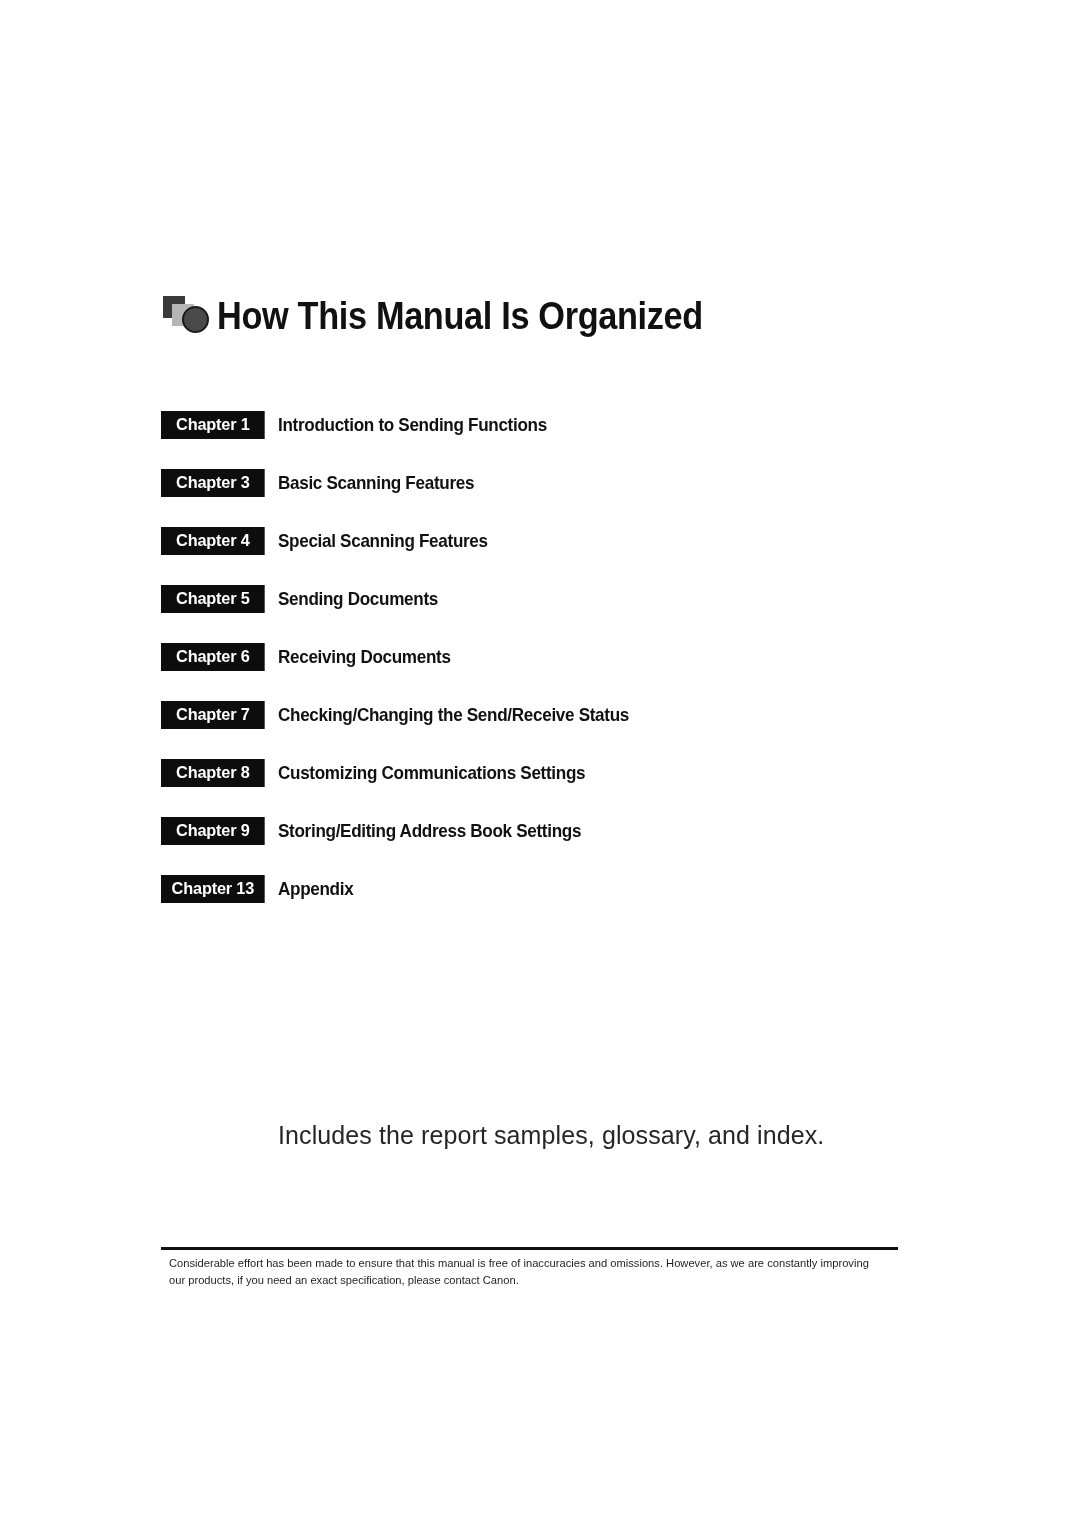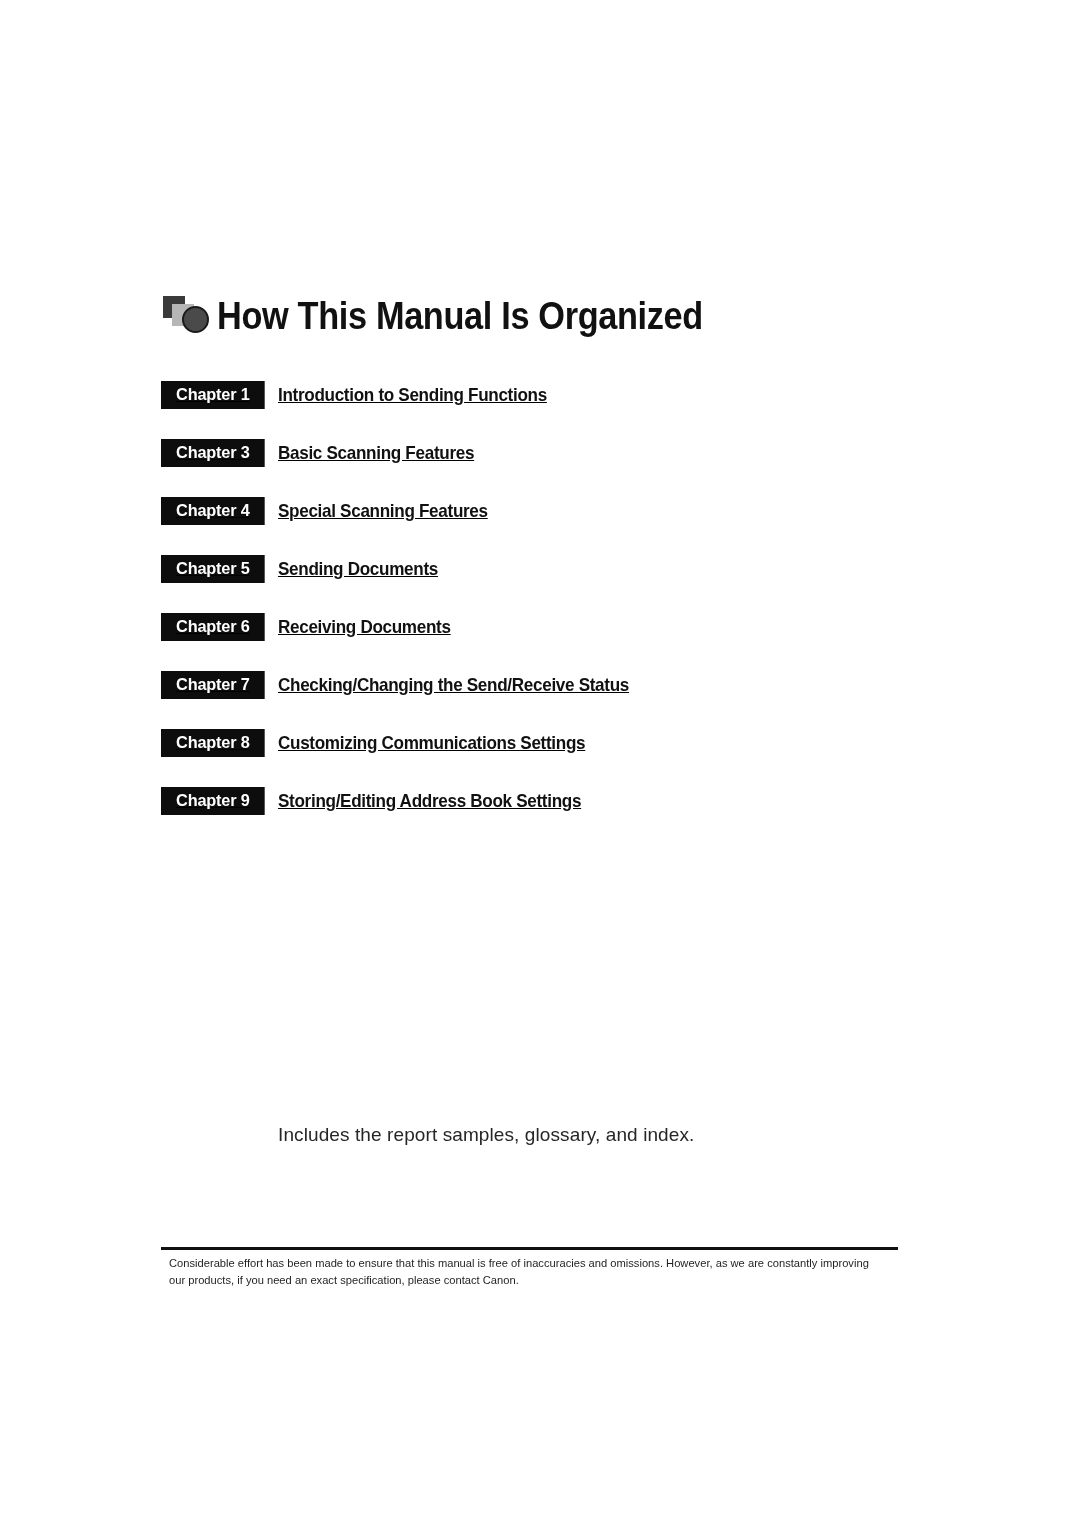--- a/index.html
+++ b/index.html
@@ -76,22 +76,21 @@
   .chapter-list {
     position: absolute;
     left: 161px;
     top: 381px;
     width: 760px;
   }
 
   .chapter-row {
     height: 58px;
     display: flex;
-    align-items: flex-start;
-    text-decoration: underline;
+    align-items: flex-end;
   }
 
   .chapter-badge {
     width: 108px;
     height: 28px;
     background: #0d0d0d;
     color: #ffffff;
     font-size: 17px;
     font-weight: bold;
     letter-spacing: -0.2px;
@@ -114,21 +113,21 @@
     transform: scaleX(0.90);
     transform-origin: left center;
     color: #111111;
   }
 
   
   .appendix-note {
     position: absolute;
     left: 278px;
     top: 1122px;
-    font-size: 19px;
+    font-size: 25px;
     line-height: 26px;
     color: #262626;
     letter-spacing: 0.1px;
     white-space: nowrap;
   }
 
   
   .footer-rule {
     position: absolute;
     left: 161px;
@@ -188,18 +187,22 @@
       <div class="chapter-title">Checking/Changing the Send/Receive Status</div>
     </div>
     <div class="chapter-row">
       <div class="chapter-badge">Chapter 8</div>
       <div class="chapter-title">Customizing Communications Settings</div>
     </div>
     <div class="chapter-row">
       <div class="chapter-badge">Chapter 9</div>
       <div class="chapter-title">Storing/Editing Address Book Settings</div>
     </div>
+    <div class="chapter-row">
+      <div class="chapter-badge">Chapter 13</div>
+      <div class="chapter-title">Appendix</div>
+    </div>
   </div>
 
 <div class="appendix-note">Includes the report samples, glossary, and index.</div>
 
 <div class="footer-rule"></div>
 <div class="footer-note">Considerable effort has been made to ensure that this manual is free of inaccuracies and omissions. However, as we are constantly improving our products, if you need an exact specification, please contact Canon.</div>
 
 </body></html>

